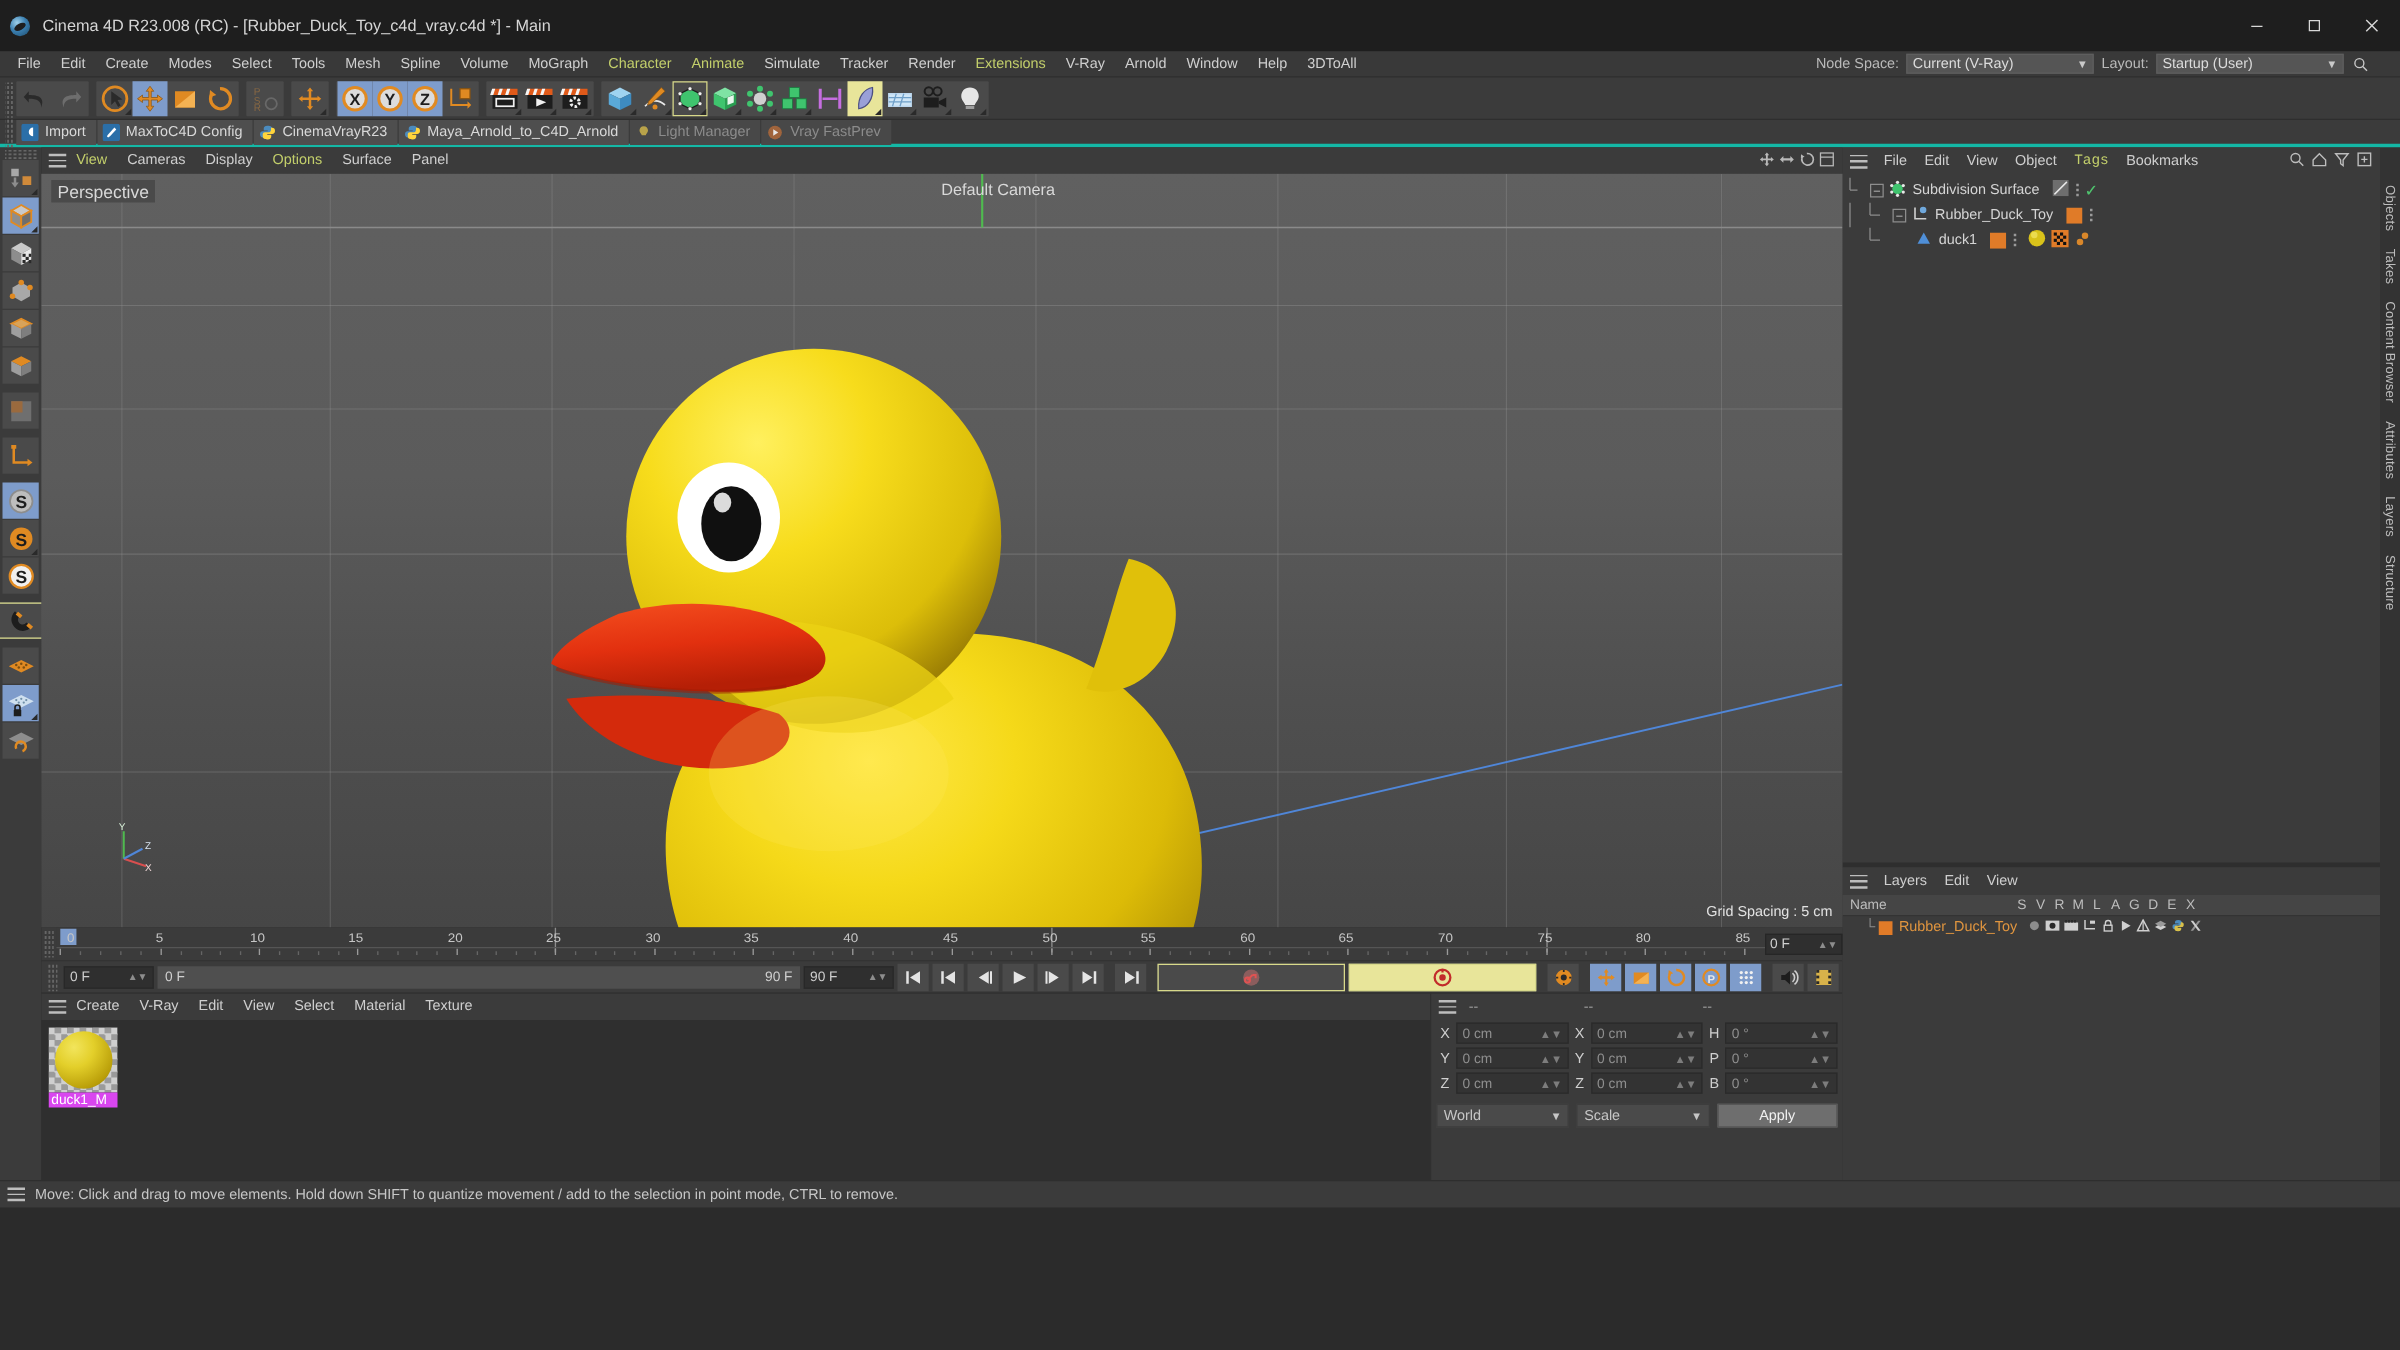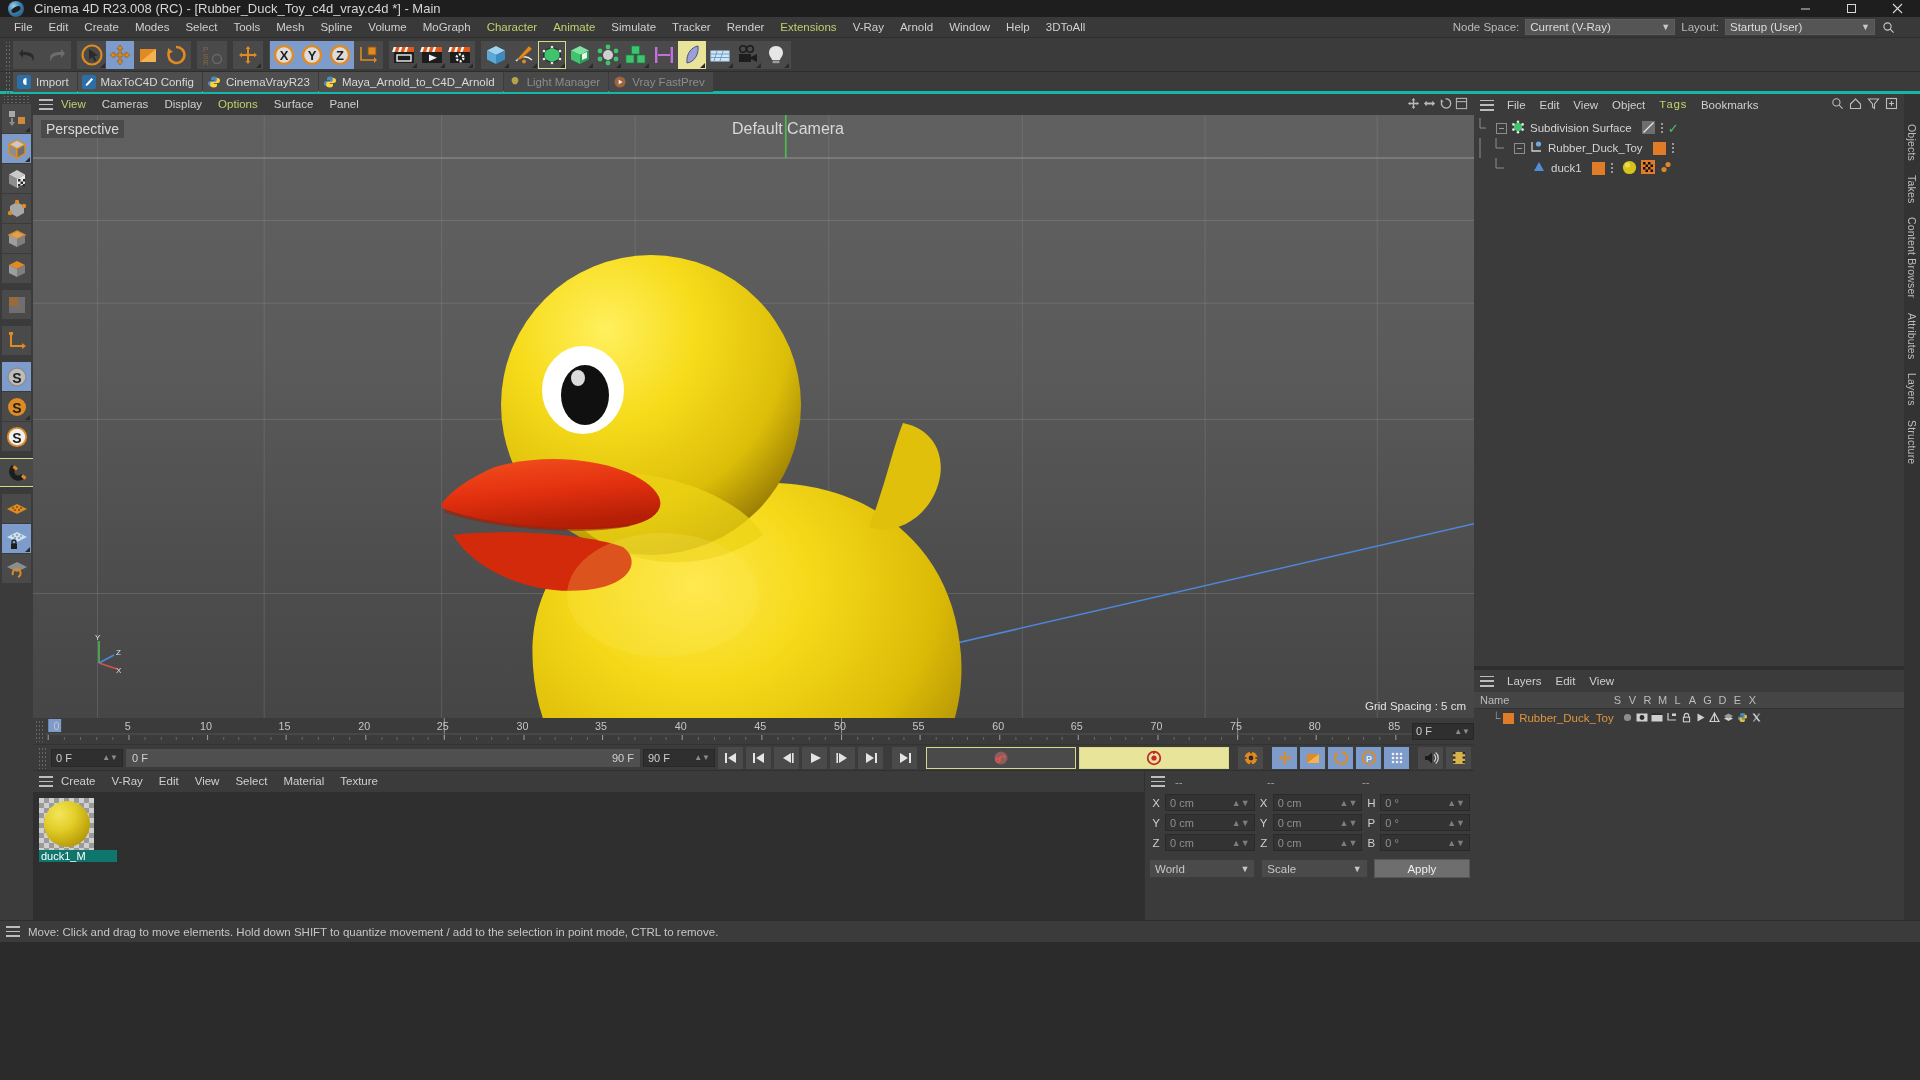--- a/index.html
+++ b/index.html
@@ -1,20 +1,20 @@
 <!DOCTYPE html>
 <html><head>
 <meta charset="utf-8">
 <style>
   * { box-sizing: border-box; margin:0; padding:0; }
   html,body{ width:1920px; height:1080px; overflow:hidden; background:#2b2b2b;
     font-family:"Liberation Sans", sans-serif; font-size:12px; color:#c8c8c8; }
 
   
-  .titlebar{ height:17px; background:#1e1e1e; display:flex; align-items:center; padding-left:8px;}
+  .titlebar{ height:41px; background:#1e1e1e; display:flex; align-items:center; padding-left:8px;}
   .tb-logo{ width:16px; height:16px; border-radius:50%;
     background:radial-gradient(circle at 35% 32%, #9fd0ea 0%, #3a7fb0 45%, #1d4a6b 100%);
     position:relative; flex:none; }
   .tb-logo:after{content:"";position:absolute;left:3px;top:6px;width:10px;height:5px;
     border-radius:50%;background:#1e1e1e;transform:rotate(-28deg);}
   .tb-title{ margin-left:10px; color:#d6d6d6; font-size:13px; white-space:nowrap;}
   .tb-btns{ margin-left:auto; display:flex; height:27px; }
   .tb-btn{ width:46px; height:27px; display:flex; align-items:center; justify-content:center;
      color:#d8d8d8; font-size:12px;}
   .tb-btn svg{display:block}
@@ -77,21 +77,21 @@
   .center{ flex:1; display:flex; flex-direction:column; background:#2b2b2b;}
   .vpmenu{ height:21px; background:#3b3b3b; display:flex; align-items:center; padding-left:6px;}
   .vpmenu .mi{ padding:0 8px; line-height:21px; font-size:11.5px; color:#cfcfcf;}
   .vpmenu .mi.acc{ color:#c3cf6b;}
   .vpmenu-right{ margin-left:auto; display:flex; gap:3px; padding-right:6px;}
 
   .viewport{ flex:1; position:relative; overflow:hidden;
      background:linear-gradient(#606060 0%,#5b5b5b 40%,#4f4f4f 70%,#464646 100%);}
   .vp-label{ position:absolute; left:8px; top:5px; background:#4a4a4a; color:#d9d9d9;
      font-size:14px; padding:1px 5px;}
-  .vp-cam{ position:absolute; right:0; top:5px; font-size:16px; color:#d9d9d9;}
+  .vp-cam{ position:absolute; right:0; top:5px; font-size:13px; color:#d9d9d9;}
   .vp-grid{ position:absolute; left:0; top:0; right:0; bottom:0;}
   .vp-gridspace{ position:absolute; right:8px; bottom:6px; font-size:11.5px; color:#e2e2e2;}
   .vp-axis{ position:absolute; left:58px; bottom:40px; }
 
   
   .timeline{ height:26px; background:#3b3b3b; position:relative; display:flex; align-items:center;}
   .tl-grip{ width:8px; height:22px; margin:0 2px;
      background-image:radial-gradient(#666 1px, transparent 1px);
      background-size:3px 4px;}
   .tl-track{ flex:1; position:relative; height:26px; }
@@ -117,22 +117,22 @@
   .mm-menu{ height:21px; display:flex; align-items:center; padding-left:6px;}
   .mm-menu .mi{ padding:0 8px; line-height:21px; font-size:11.5px; color:#cfcfcf;}
   .mm-body{ flex:1; background:#2f2f2f; padding:6px; display:flex; gap:8px;
      align-items:flex-start;}
   .mat{ width:55px; }
   .mat-thumb{ width:55px; height:52px; background:
       repeating-conic-gradient(#9a9a9a 0% 25%, #cfcfcf 0% 50%) 0 0/10px 10px;
       display:flex; align-items:center; justify-content:center;}
   .mat-ball{ width:46px; height:46px; border-radius:50%;
       background:radial-gradient(circle at 33% 28%, #f2e55c 0%, #e3cf2a 35%, #b99e09 75%, #7d6a05 100%);}
-  .mat-name{ background:#0f766e; color:#fff; font-size:11px; text-align:left;
-      padding:0 2px; overflow:hidden; white-space:nowrap; width:78px;}
+  .mat-name{ background:#d946ef; color:#fff; font-size:11px; text-align:left;
+      padding:0 2px; overflow:hidden; white-space:nowrap; width:55px;}
 
   
   .coords{ width:330px; background:#3b3b3b; display:flex; flex-direction:column;
       border-left:1px solid #303030; border-top:1px solid #303030;}
   .co-head{ height:21px; display:flex; align-items:center; padding:0 6px; font-size:11.5px;
       color:#9e9e9e; gap:0;}
   .co-rows{ padding:2px 4px 4px 4px; display:flex; flex-direction:column; gap:3px;}
   .co-row{ display:flex; align-items:center; gap:2px;}
   .co-lab{ width:14px; text-align:center; font-size:11.5px; color:#cfcfcf;}
   .co-in{ flex:1; background:#333; border:1px solid #2a2a2a; height:17px; display:flex;

